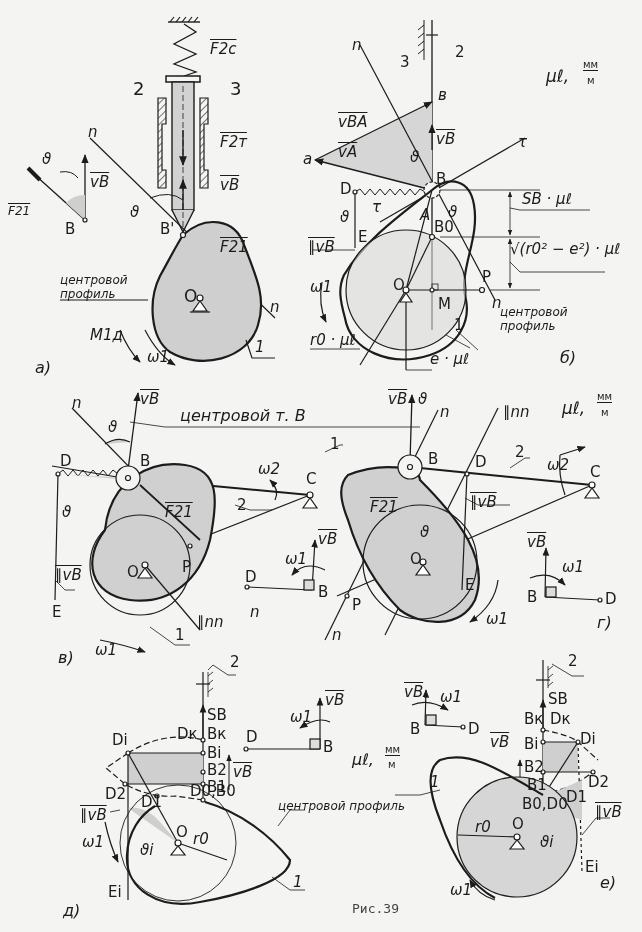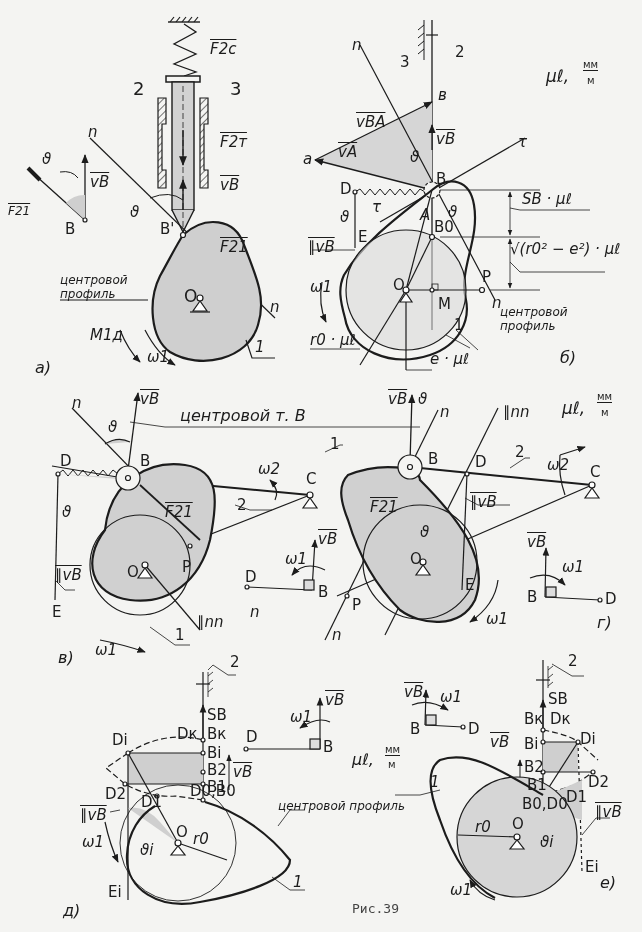--- a/index.html
+++ b/index.html
@@ -295,21 +295,21 @@
 </div>
 
 <div class="panel">
   <span class="lbl it" style="left:546px;top:68px;font-size:17px">μℓ,</span>
   <span class="lbl xs" style="left:583px;top:60px;border-bottom:1px solid #1c1c1c">мм</span>
   <span class="lbl xs" style="left:587px;top:76px">м</span>
   <span class="lbl it" style="left:352px;top:38px">n</span>
   <span class="lbl" style="left:400px;top:55px">3</span>
   <span class="lbl" style="left:455px;top:45px">2</span>
   <span class="lbl it" style="left:438px;top:88px">в</span>
-  <span class="lbl it ov" style="left:356px;top:115px">vBA</span>
+  <span class="lbl it ov" style="left:338px;top:115px">vBA</span>
   <span class="lbl it ov" style="left:338px;top:145px">vA</span>
   <span class="lbl it ov" style="left:436px;top:132px">vB</span>
   <span class="lbl it" style="left:303px;top:152px">а</span>
   <span class="lbl it" style="left:410px;top:150px">ϑ</span>
   <span class="lbl it" style="left:518px;top:135px">τ</span>
   <span class="lbl" style="left:436px;top:172px">B</span>
   <span class="lbl" style="left:340px;top:182px">D</span>
   <span class="lbl it" style="left:372px;top:200px">τ</span>
   <span class="lbl it" style="left:420px;top:208px">A</span>
   <span class="lbl it" style="left:340px;top:210px">ϑ</span>

